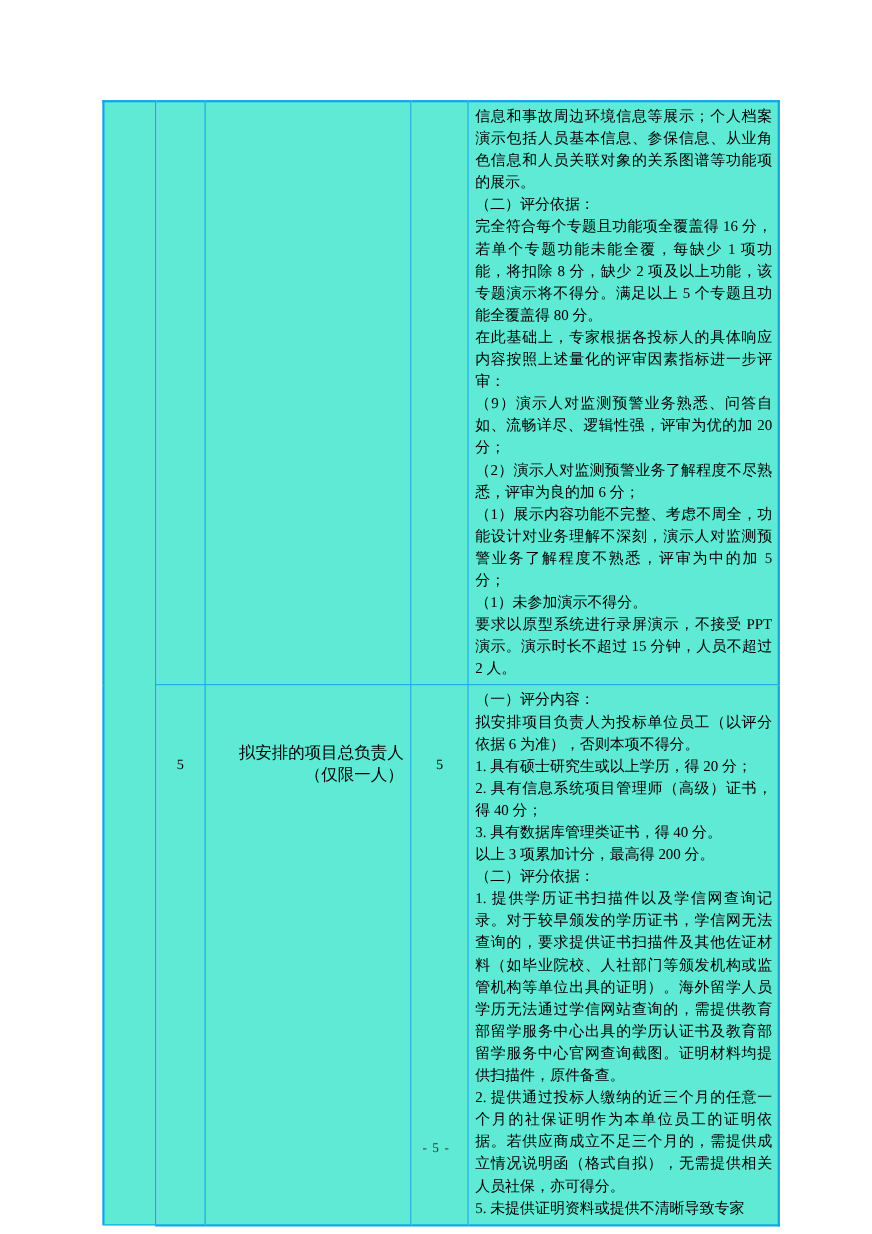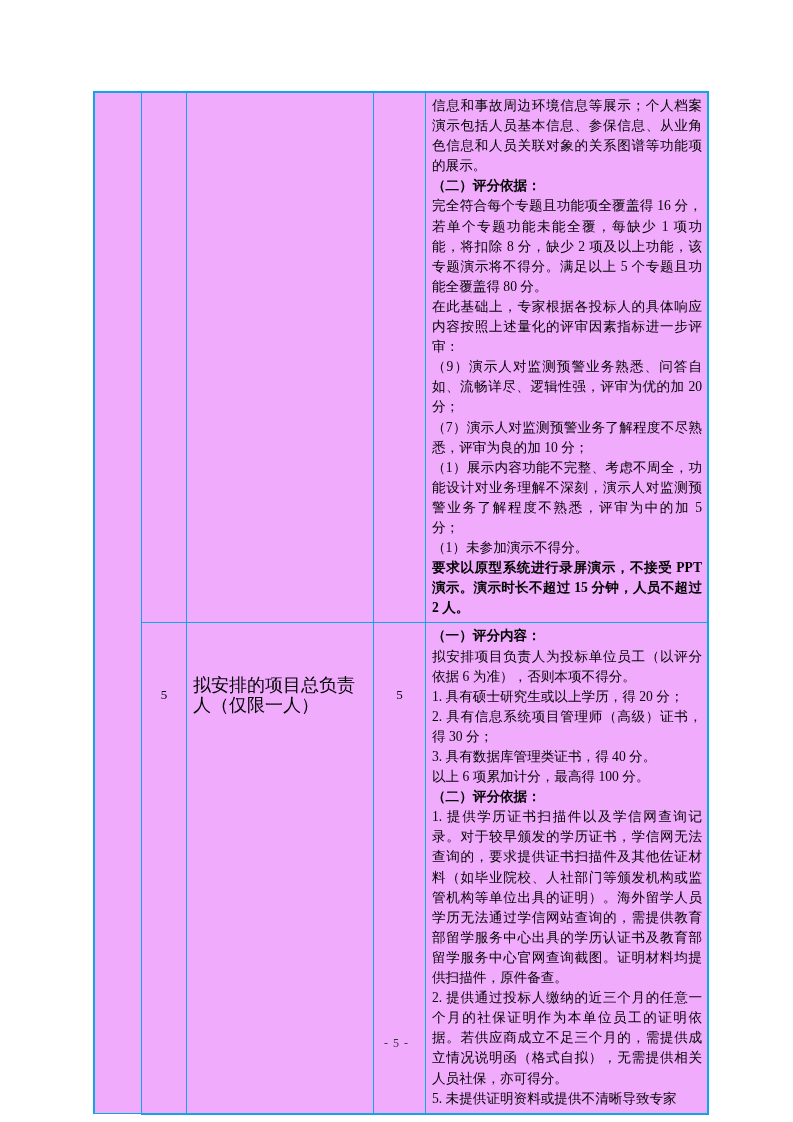--- a/index.html
+++ b/index.html
@@ -30,21 +30,21 @@
     left: 93px;
     top: 91px;
     width: 608px;
     border-collapse: collapse;
     table-layout: fixed;
   }
   .doc-table td {
     border: 1px solid #0ea5e9;
     padding: 0;
     vertical-align: top;
-    background: #f0abfc;
+    background: #5eead4;
   }
   .doc-table td.outer-left { border-left-width: 2px; }
   .doc-table td.outer-right { border-right-width: 2px; }
 
   .col-cont  { width: 46px; }
   .col-num   { width: 44px; }
   .col-name  { width: 186px; }
   .col-score { width: 51px; }
   .col-body  { width: 281px; }
 
@@ -64,40 +64,40 @@
   .cell-num-inner {
     padding-top: 62px;
   }
   .cell-score-inner {
     padding-top: 62px;
   }
   .cell-name-inner {
     padding-top: 52px;
     padding-left: 6px;
     padding-right: 6px;
-    text-align: left;
-    font-size: 18px;
+    text-align: right;
+    font-size: 15px;
     line-height: 20px;
   }
 
   
   .cell-body-inner {
     padding: 3px 5px 4px 6px;
     font-size: 13.6px;
     line-height: 20.1px;
     text-align: justify;
     text-justify: inter-ideograph;
     word-break: break-all;
   }
   .cell-body-inner p {
     margin: 0;
     padding: 0;
   }
   .bold {
-    font-weight: bold;
+    font-weight: normal;
   }
 
   
   .row-top > td { border-top-width: 2px; }
   .row-bottom > td { border-bottom-width: 2px; }
 
   
   .page-footer {
     position: absolute;
     left: 0;
@@ -129,21 +129,21 @@
         <td class="col-score cell-center">
           <div class="cell-score-inner"></div>
         </td>
         <td class="col-body outer-right">
           <div class="cell-body-inner">
               <p>信息和事故周边环境信息等展示；个人档案演示包括人员基本信息、参保信息、从业角色信息和人员关联对象的关系图谱等功能项的展示。</p>
               <p class="bold">（二）评分依据：</p>
               <p>完全符合每个专题且功能项全覆盖得 16 分，若单个专题功能未能全覆，每缺少 1 项功能，将扣除 8 分，缺少 2 项及以上功能，该专题演示将不得分。满足以上 5 个专题且功能全覆盖得 80 分。</p>
               <p>在此基础上，专家根据各投标人的具体响应内容按照上述量化的评审因素指标进一步评审：</p>
               <p>（9）演示人对监测预警业务熟悉、问答自如、流畅详尽、逻辑性强，评审为优的加 20 分；</p>
-              <p>（7）演示人对监测预警业务了解程度不尽熟悉，评审为良的加 10 分；</p>
+              <p>（2）演示人对监测预警业务了解程度不尽熟悉，评审为良的加 6 分；</p>
               <p>（1）展示内容功能不完整、考虑不周全，功能设计对业务理解不深刻，演示人对监测预警业务了解程度不熟悉，评审为中的加 5 分；</p>
               <p>（1）未参加演示不得分。</p>
               <p class="bold">要求以原型系统进行录屏演示，不接受 PPT 演示。演示时长不超过 15 分钟，人员不超过 2 人。</p>
             </div>
         </td>
       </tr>
 
       <tr class="row-bottom">
         <td class="col-num cell-center">
           <div class="cell-num-inner">5</div>
@@ -152,23 +152,23 @@
           <div class="cell-name-inner">拟安排的项目总负责人（仅限一人）</div>
         </td>
         <td class="col-score cell-center">
           <div class="cell-score-inner">5</div>
         </td>
         <td class="col-body outer-right">
           <div class="cell-body-inner">
               <p class="bold">（一）评分内容：</p>
               <p>拟安排项目负责人为投标单位员工（以评分依据 6 为准），否则本项不得分。</p>
               <p>1. 具有硕士研究生或以上学历，得 20 分；</p>
-              <p>2. 具有信息系统项目管理师（高级）证书，得 30 分；</p>
+              <p>2. 具有信息系统项目管理师（高级）证书，得 40 分；</p>
               <p>3. 具有数据库管理类证书，得 40 分。</p>
-              <p>以上 6 项累加计分，最高得 100 分。</p>
+              <p>以上 3 项累加计分，最高得 200 分。</p>
               <p class="bold">（二）评分依据：</p>
               <p>1. 提供学历证书扫描件以及学信网查询记录。对于较早颁发的学历证书，学信网无法查询的，要求提供证书扫描件及其他佐证材料（如毕业院校、人社部门等颁发机构或监管机构等单位出具的证明）。海外留学人员学历无法通过学信网站查询的，需提供教育部留学服务中心出具的学历认证书及教育部留学服务中心官网查询截图。证明材料均提供扫描件，原件备查。</p>
               <p>2. 提供通过投标人缴纳的近三个月的任意一个月的社保证明作为本单位员工的证明依据。若供应商成立不足三个月的，需提供成立情况说明函（格式自拟），无需提供相关人员社保，亦可得分。</p>
               <p>5. 未提供证明资料或提供不清晰导致专家</p>
             </div>
         </td>
       </tr>
     </tbody>
   </table>
 

